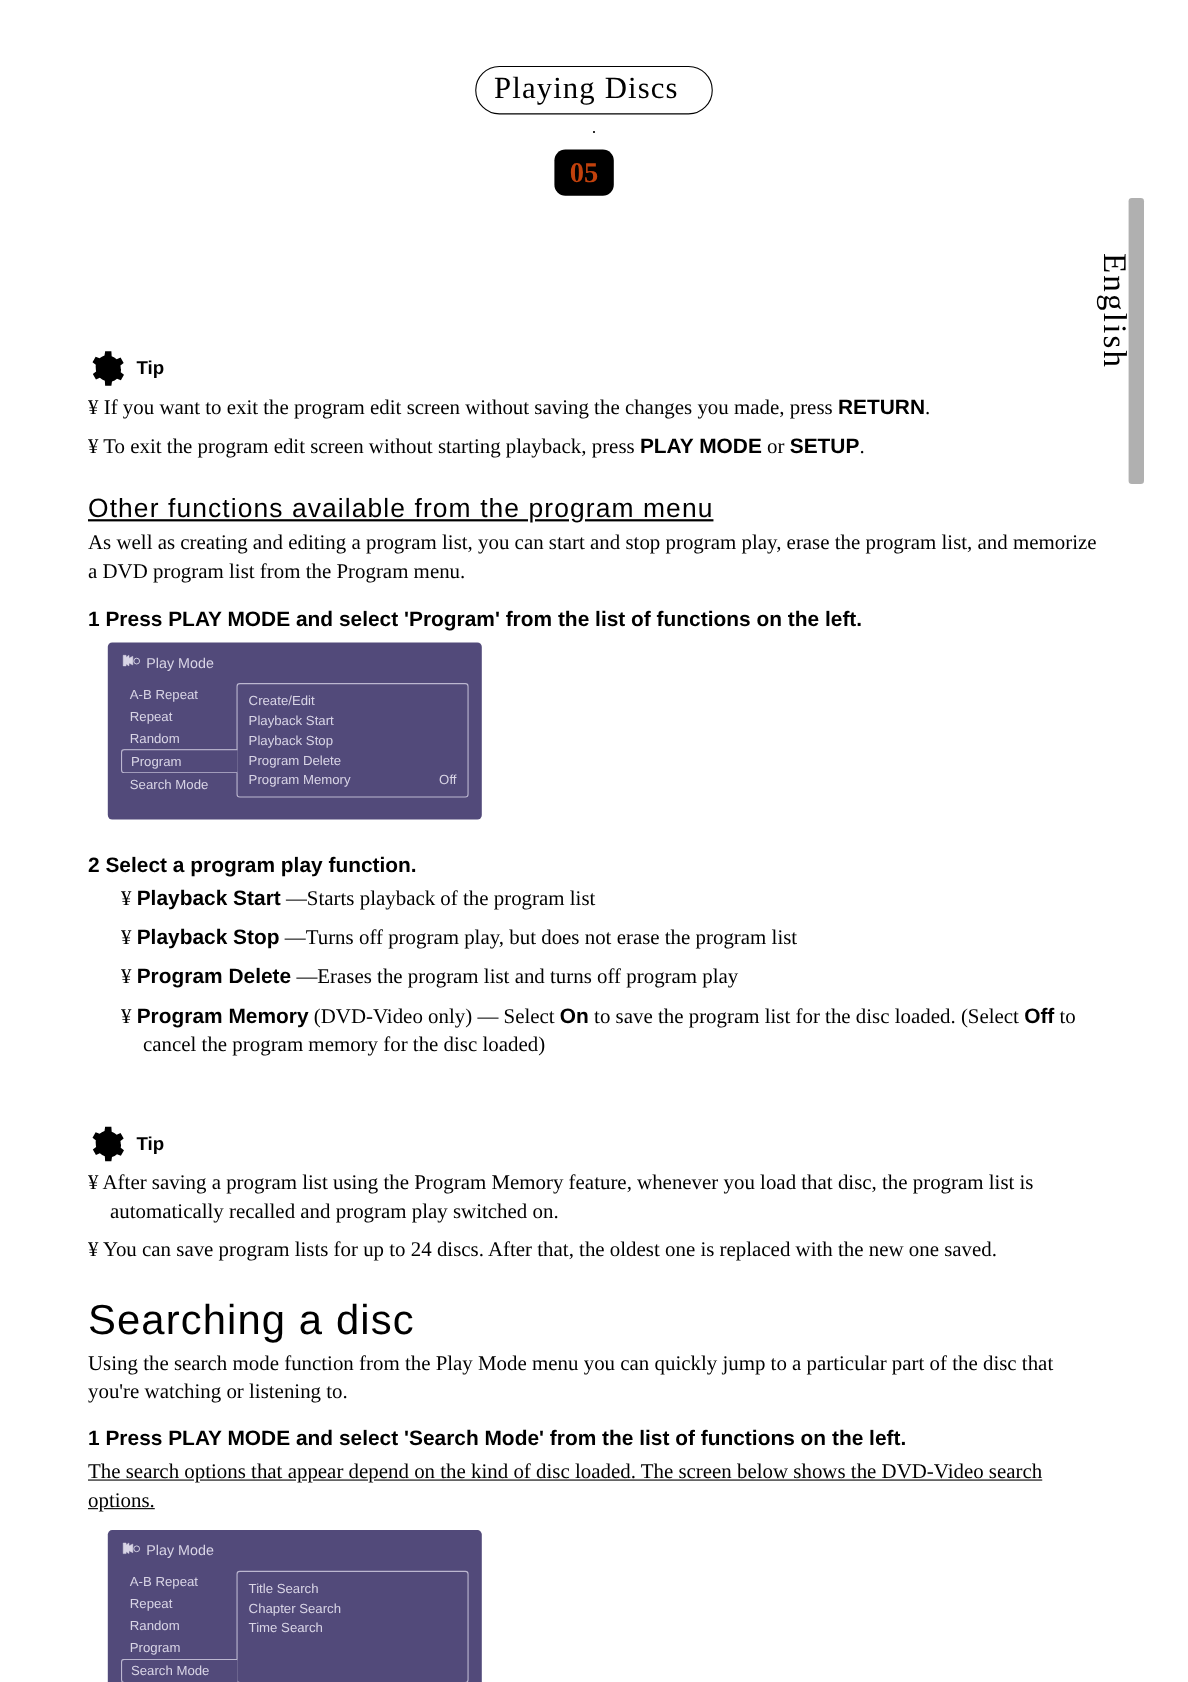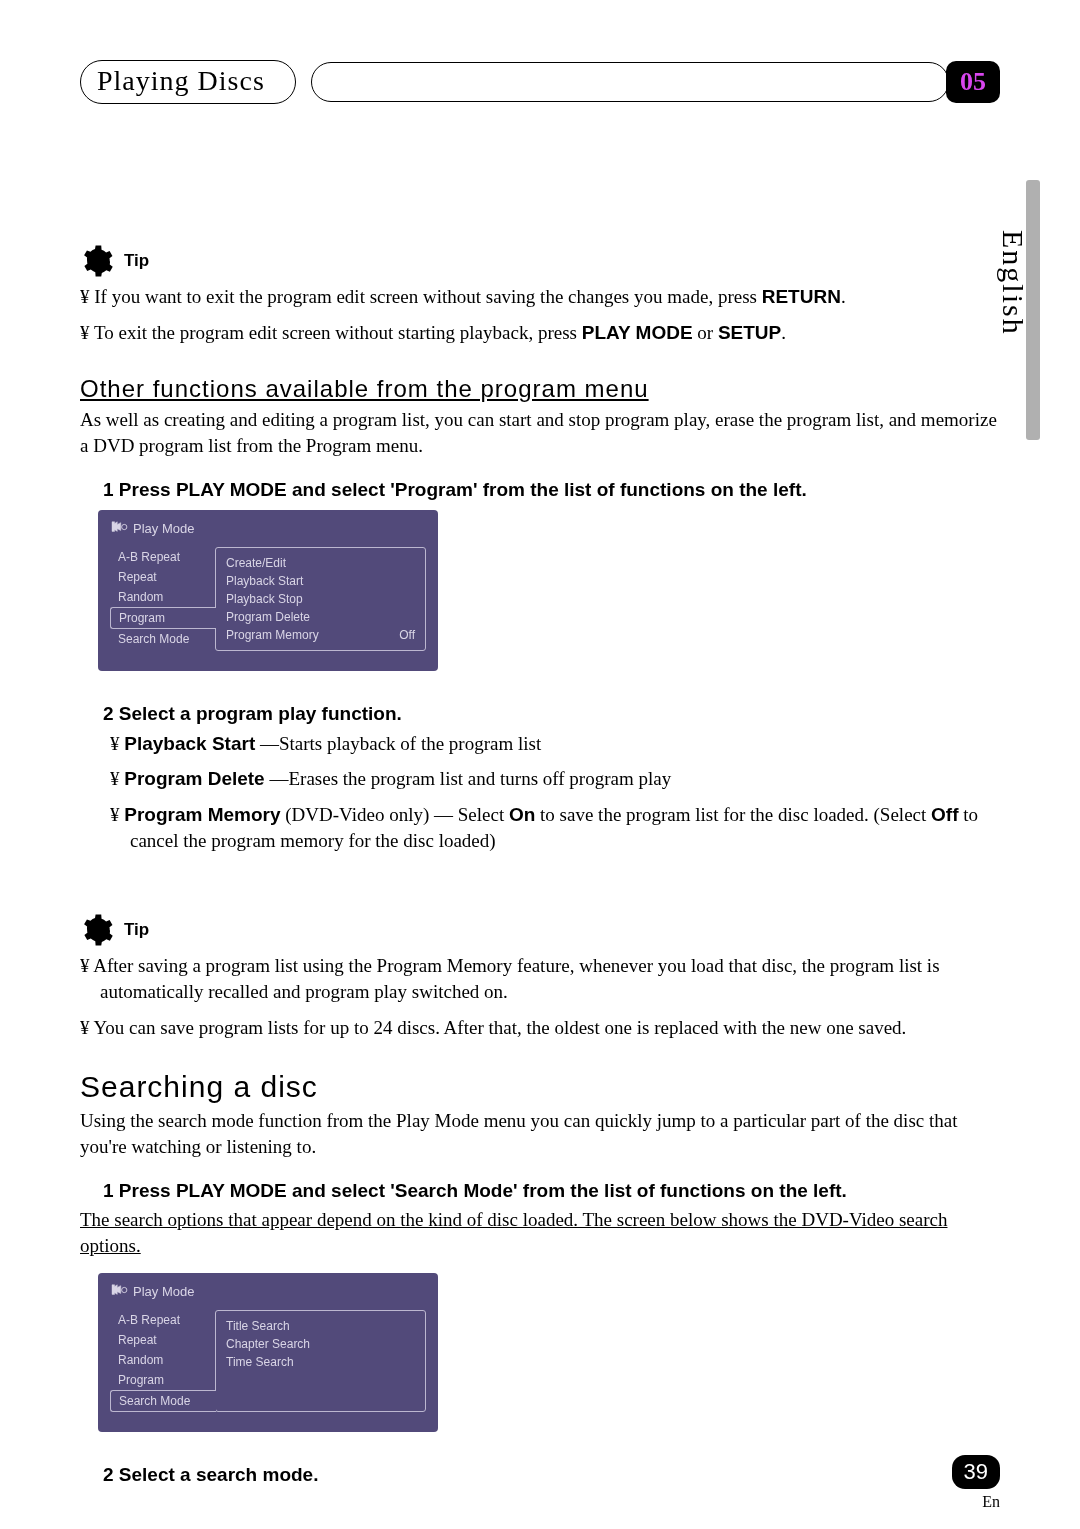--- a/index.html
+++ b/index.html
@@ -14,38 +14,39 @@
     width: 1080px;
     padding: 60px 80px 60px 80px;
     box-sizing: border-box;
     position: relative;
   }
   .header-row {
     display: flex;
     align-items: center;
     gap: 15px;
     margin-bottom: 140px;
+    flex-direction: column;
   }
   .header-pill {
     border: 1.5px solid #000;
     border-radius: 22px;
     padding: 4px 30px 6px 16px;
     font-size: 28px;
     letter-spacing: 1px;
   }
   .header-spacer {
     flex: 1;
     border: 1.5px solid #000;
     border-radius: 22px;
     height: 38px;
     margin-left: 0;
   }
   .chapter-badge {
     background: #000;
-    color: #d946ef;
+    color: #c2410c;
     border-radius: 10px;
     padding: 6px 14px;
     font-size: 26px;
     font-weight: bold;
     margin-left: -18px;
     z-index: 2;
   }
   .columns {
     display: flex;
     gap: 50px;
@@ -87,36 +88,35 @@
     font-family: Arial, Helvetica, sans-serif;
     font-weight: normal;
     font-size: 24px;
     letter-spacing: 1px;
     margin: 10px 0 4px 0;
     text-decoration: underline;
   }
   h1.section-big {
     font-family: Arial, Helvetica, sans-serif;
     font-weight: normal;
-    font-size: 30px;
+    font-size: 38px;
     letter-spacing: 1px;
     margin: 30px 0 4px 0;
   }
   p.body {
     font-size: 19px;
     line-height: 1.35;
     margin: 0 0 18px 0;
   }
   .step-title {
     font-family: Arial, Helvetica, sans-serif;
     font-weight: bold;
     font-size: 19px;
     line-height: 1.35;
     margin-bottom: 4px;
-    margin-left: 23px;
   }
   .step-body {
     font-size: 19px;
     line-height: 1.35;
     margin: 0 0 14px 0;
     text-decoration: underline;
   }
   .osd {
     background: #524a7a;
     color: #d9d5e6;
@@ -304,20 +304,23 @@
           </div>
         </div>
       </div>
 
       <div class="step-title">2   Select a program play function.</div>
       <ul class="funcs">
         <li>
           <span class="b">Playback Start</span><span> —</span><span>Starts playback of the program list</span>
         </li>
         <li>
+          <span class="b">Playback Stop</span><span> —</span><span>Turns off program play, but does not erase the program list</span>
+        </li>
+        <li>
           <span class="b">Program Delete</span><span> —</span><span>Erases the program list and turns off program play</span>
         </li>
         <li>
           <span class="b">Program Memory</span><span> (DVD-Video only)</span><span> — </span><span>Select </span><span class="b">On</span><span> to save the program list for the disc loaded. (Select </span><span class="b">Off</span><span> to cancel the program memory for the disc loaded)</span>
         </li>
       </ul>
     </div>
 
     <div class="col">
 

